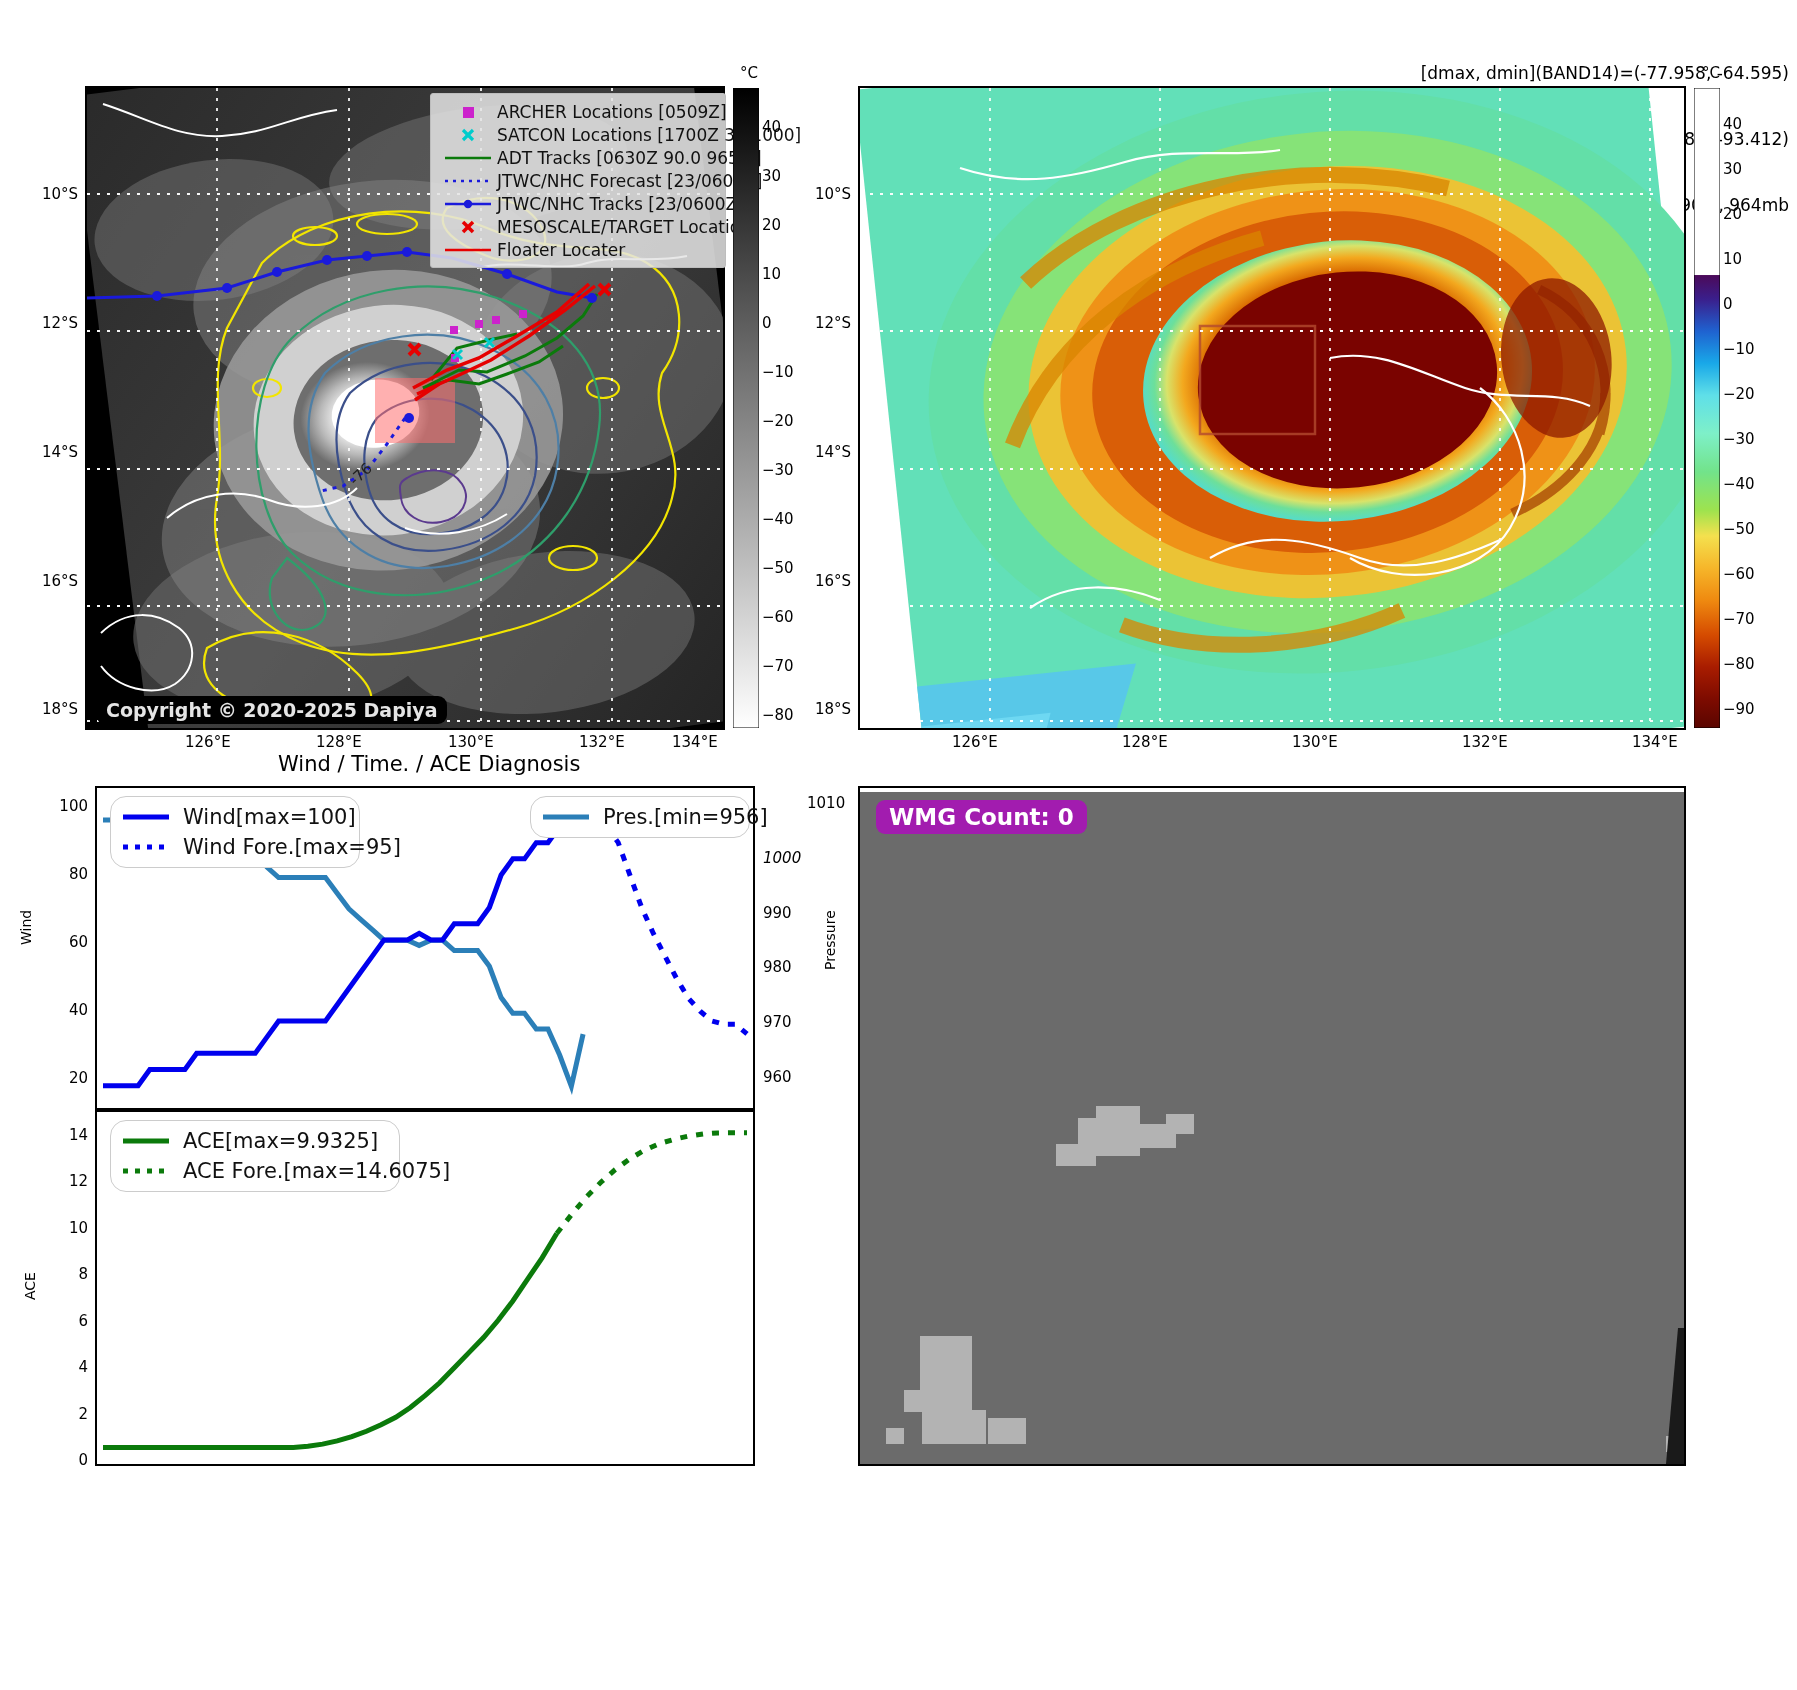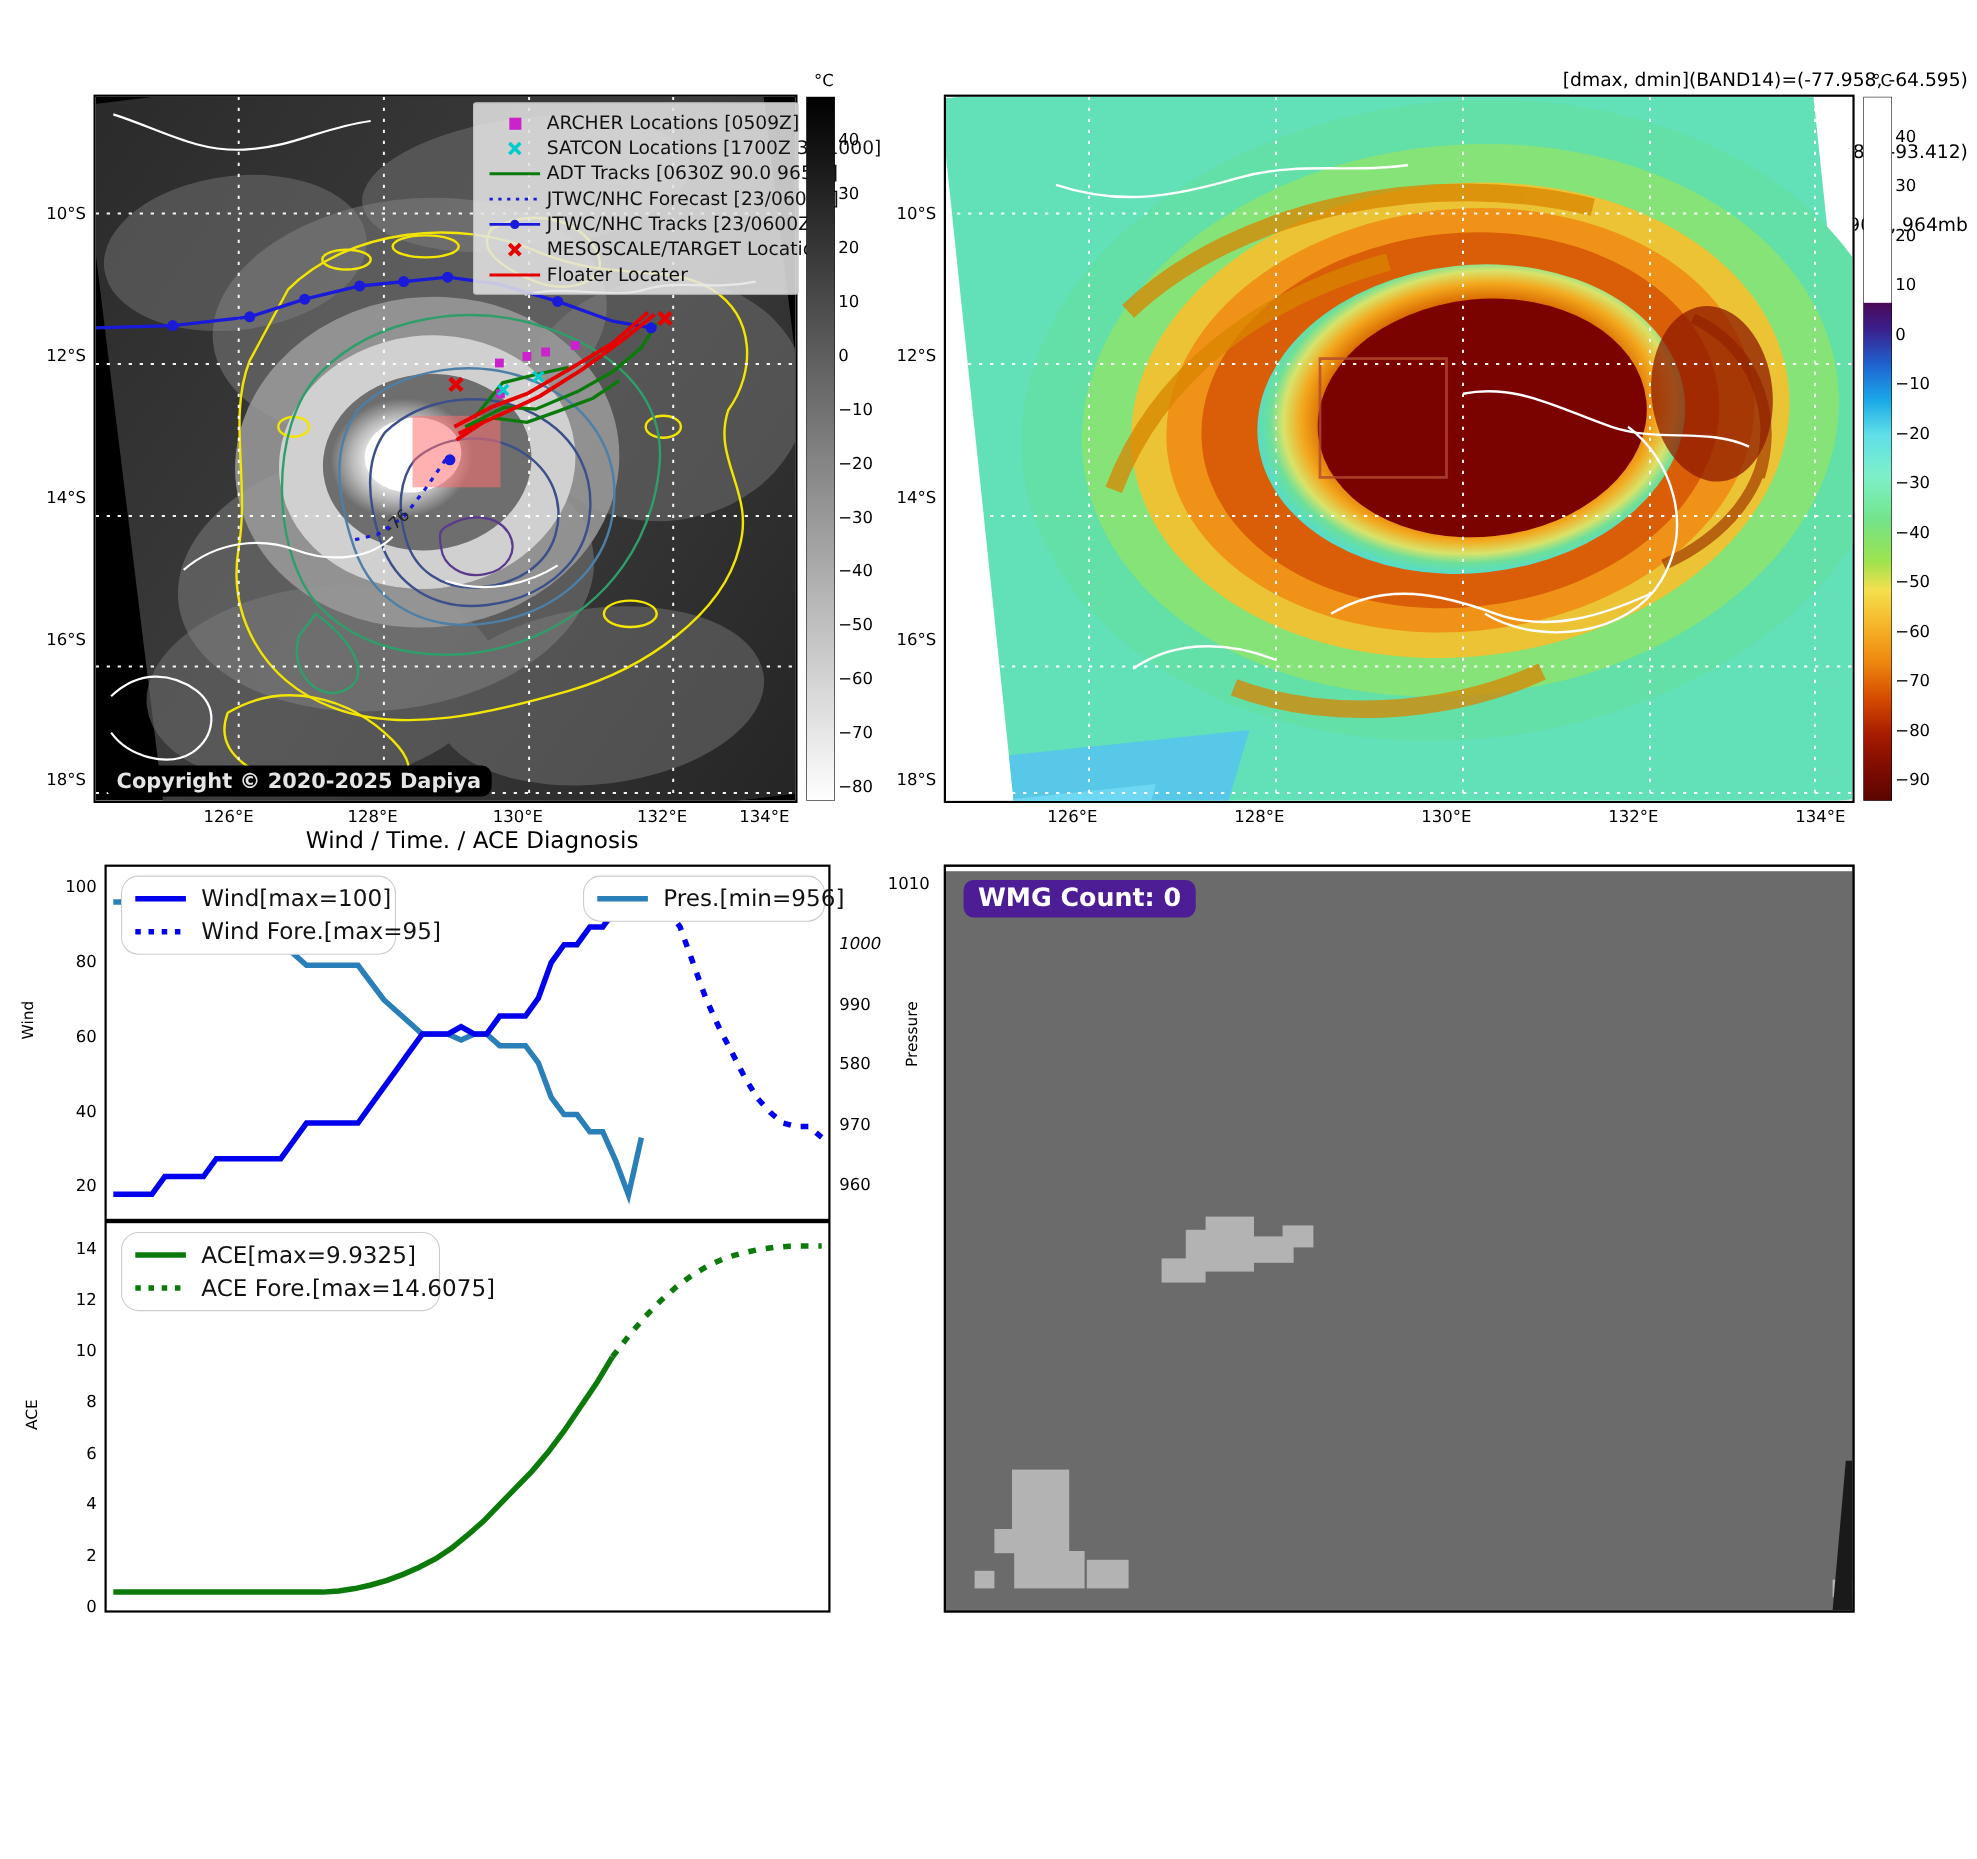--- a/index.html
+++ b/index.html
@@ -18,21 +18,21 @@
   .legrow{display:flex;align-items:center;height:23px;white-space:nowrap;}
   .legkey{width:58px;min-width:58px;display:flex;align-items:center;justify-content:center;}
   .legtxt{font-size:17px;color:#111;}
   .legendbox2{background:#fff;border:1px solid #ccc;border-radius:16px;
               padding:5px 10px;box-sizing:border-box;}
   .legrow2{display:flex;align-items:center;height:30px;white-space:nowrap;}
   .legkey2{width:62px;min-width:62px;display:flex;align-items:center;}
   .legtxt2{font-size:21px;color:#111;}
   .copyright{background:#000;color:#e5e5e5;font-size:19px;font-weight:bold;
              border-radius:9px;padding:3px 10px;white-space:nowrap;}
-  .wmgbadge{background:#4c1d95;color:#fff;font-size:23px;font-weight:bold;
+  .wmgbadge{background:#a21caf;color:#fff;font-size:23px;font-weight:bold;
             border-radius:9px;padding:4px 13px;white-space:nowrap;}
   .subttl{font-size:21px;}
 </style>
 </head>
 <body>
 
 <div class="abs ttl" style="left:92px;top:22px;">
   <div>HIMAWARI-8 BAND14-DIAS TARGET AREA</div>
   <div>Time: 2025/11/23 07:20:00Z</div>
 </div>
@@ -454,21 +454,21 @@
   <div class="abs ticklbl" style="top:11px;right:0;">100</div>
   <div class="abs ticklbl" style="top:79px;right:0;margin-left:48px;">80</div>
   <div class="abs ticklbl" style="top:147px;right:0;">60</div>
   <div class="abs ticklbl" style="top:215px;right:0;">40</div>
   <div class="abs ticklbl" style="top:283px;right:0;">20</div>
 </div>
 <div class="abs" style="left:763px;top:786px;width:52px;height:324px;">
   <div class="abs ticklbl" style="top:8px;left:4px;margin-left:40px;">1010</div>
   <div class="abs ticklbl" style="top:63px;left:0;font-style:italic;">1000</div>
   <div class="abs ticklbl" style="top:118px;left:0;">990</div>
-  <div class="abs ticklbl" style="top:172px;left:0;">580</div>
+  <div class="abs ticklbl" style="top:172px;left:0;">980</div>
   <div class="abs ticklbl" style="top:227px;left:0;">970</div>
   <div class="abs ticklbl" style="top:282px;left:0;">960</div>
 </div>
 
 <div class="abs legendbox2" style="left:110px;top:796px;width:250px;">
   <div class="legrow2">
     <span class="legkey2">
       <svg width="52" height="12">
           <line x1="2" y1="6" x2="48" y2="6" stroke="#0000ee" stroke-width="5"></line>
         </svg>

